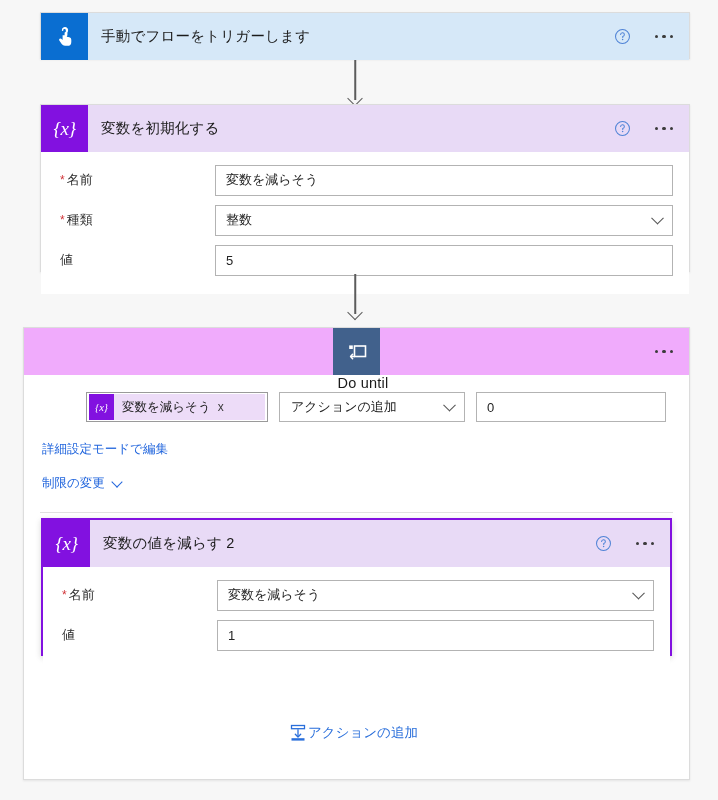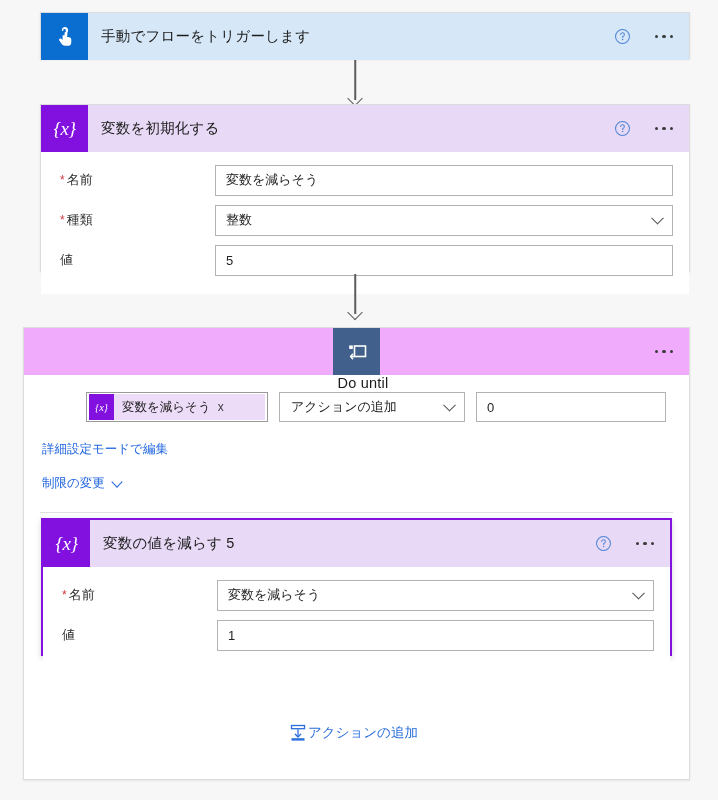--- a/index.html
+++ b/index.html
@@ -303,21 +303,21 @@
       </span>
     </div>
 
     <div class="scope-divider" style="margin-top:20px;"></div>
 
     <div class="card selected" style="left:17px; top:190px; width:631px; height:138px;">
       <div class="card-head head-purple">
         <div class="head-icon">
           <span style="color:#fff;font-family:'Liberation Serif',serif;font-size:19px;font-style:italic;letter-spacing:-.5px;">{x}</span>
         </div>
-        <div class="head-title">変数の値を減らす 5</div>
+        <div class="head-title">変数の値を減らす 2</div>
         <div class="head-right">
           <svg class="help-icon" viewBox="0 0 20 20">
             <circle cx="10" cy="10" r="8.2" fill="none" stroke="#4f83d6" stroke-width="1.2"></circle>
             <path d="M7.8 7.7a2.2 2.2 0 1 1 2.5 2.2v1.4" fill="none" stroke="#4f83d6" stroke-width="1.2" stroke-linecap="round"></path>
             <circle cx="10.15" cy="13.6" r="0.85" fill="#4f83d6"></circle>
           </svg>
           <span class="ellipsis">
               <i></i>
               <i></i>
               <i></i>

